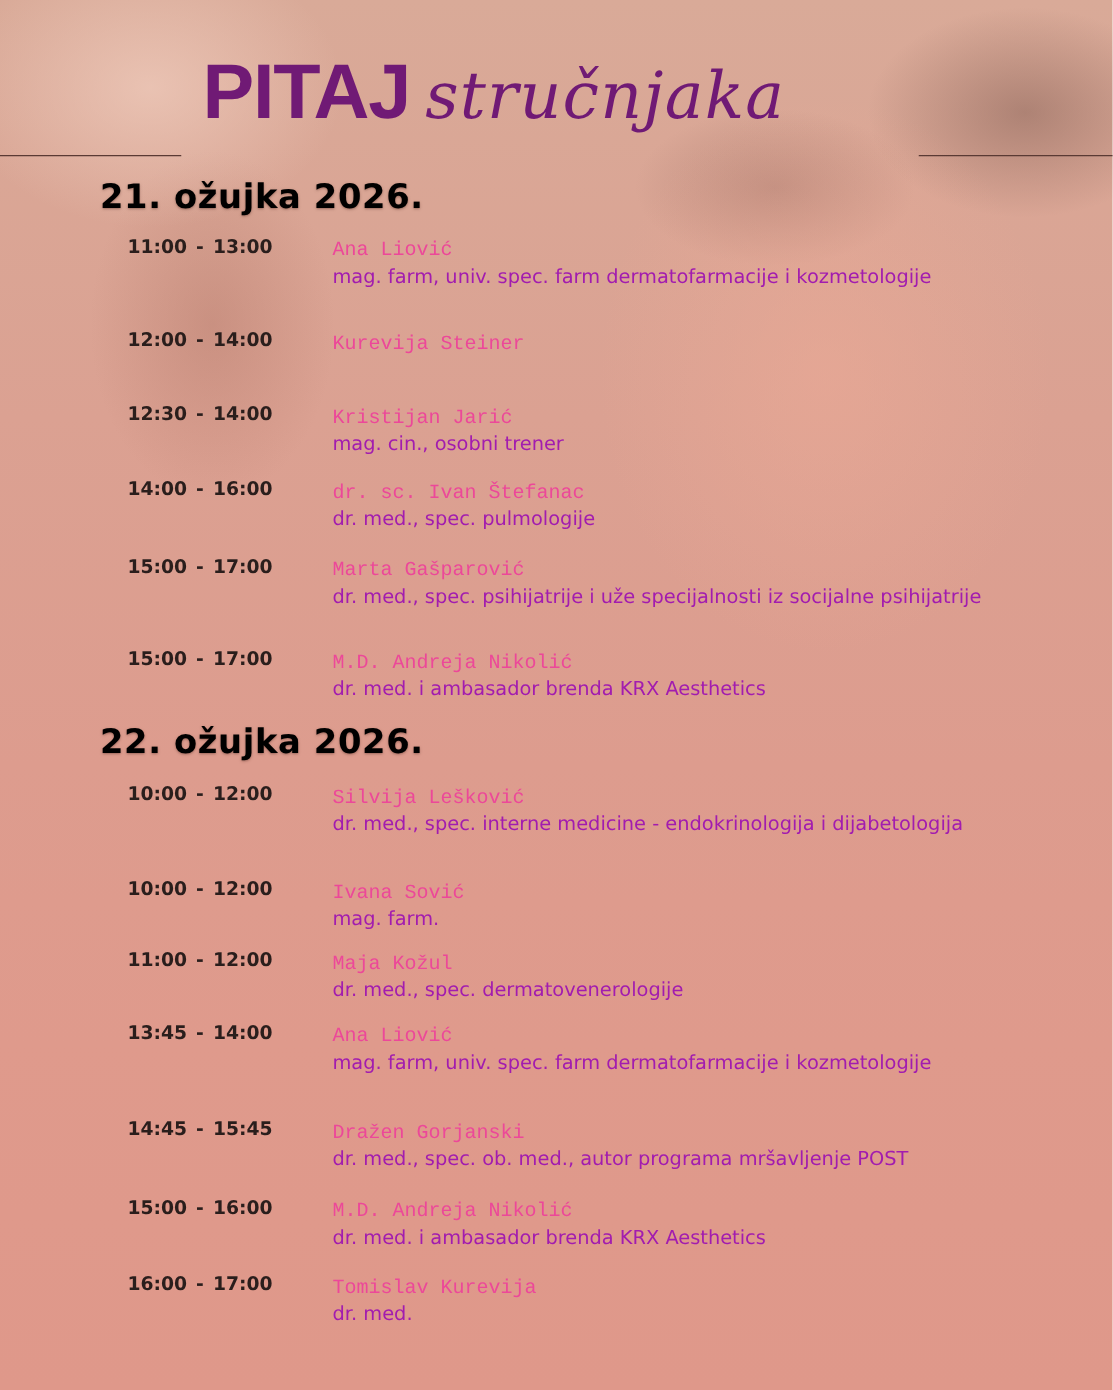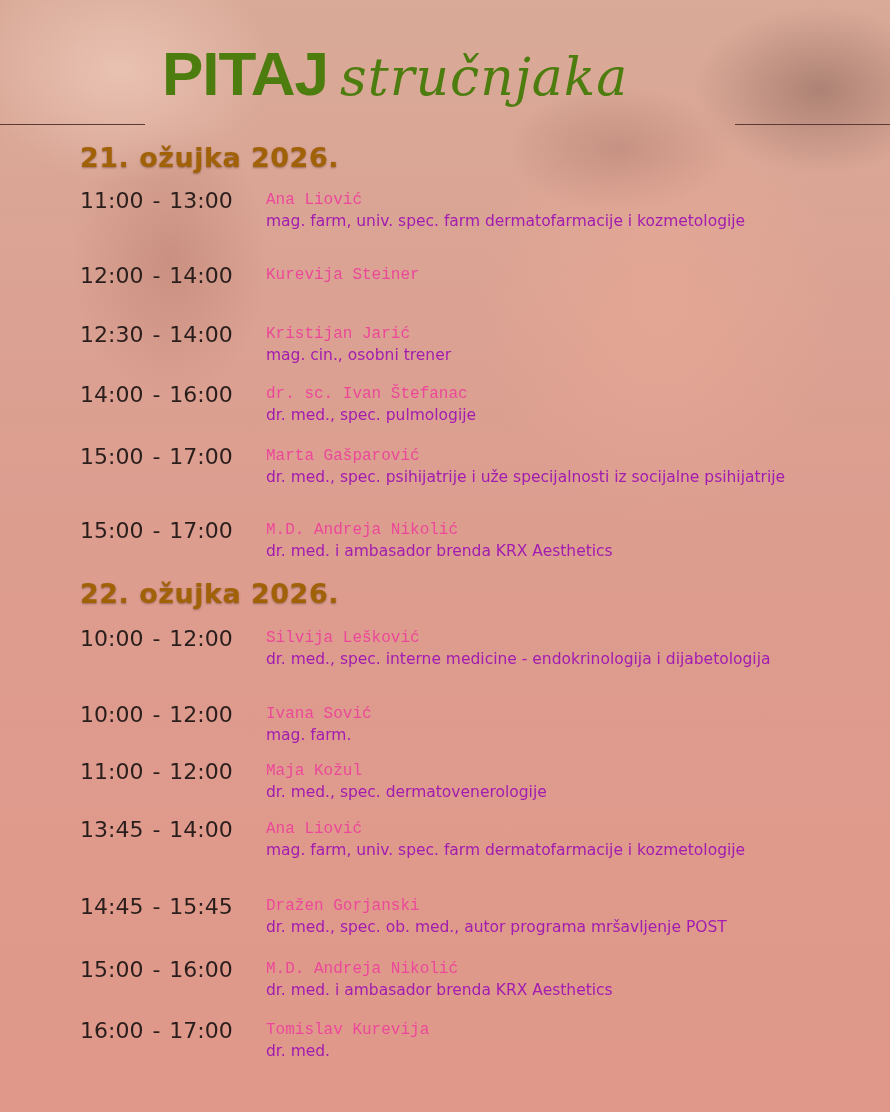--- a/index.html
+++ b/index.html
@@ -11,33 +11,33 @@
       radial-gradient(ellipse 220px 160px at 120px 70px, rgba(240,205,190,0.7), rgba(240,205,190,0) 70%),
       radial-gradient(ellipse 180px 120px at 820px 90px, rgba(120,85,75,0.45), rgba(120,85,75,0) 70%),
       radial-gradient(ellipse 160px 90px at 620px 150px, rgba(140,95,85,0.35), rgba(140,95,85,0) 70%),
       radial-gradient(ellipse 140px 200px at 170px 260px, rgba(170,110,95,0.35), rgba(170,110,95,0) 70%),
       linear-gradient(180deg, #d9aa98 0%, #dba192 30%, #dd9c8e 55%, #df9a8c 75%, #df988a 100%);
   }
   .header { position:absolute; top:38px; left:0; width:890px; height:70px; }
   .rule { position:absolute; top:86px; height:1px; background:#5a3a34; }
   .rule.left { left:0; width:145px; }
   .rule.right { left:735px; width:155px; }
-  .title { position:absolute; left:162px; top:0; white-space:nowrap; color:#4d7c0f; }
+  .title { position:absolute; left:162px; top:0; white-space:nowrap; color:#701a75; }
   .title .bold { font-family:"Liberation Sans", sans-serif; font-weight:bold; font-size:62px; letter-spacing:-1px; vertical-align:baseline; }
   .title .script { font-family:"DejaVu Serif", serif; font-style:italic; font-size:52px; margin-left:12px; vertical-align:baseline; letter-spacing:1px; }
 
   .day { position:absolute; left:80px; }
   .day-title {
-    font-family:"DejaVu Sans", sans-serif; font-weight:bold; font-size:27px; color:#a16207;
+    font-family:"DejaVu Sans", sans-serif; font-weight:bold; font-size:27px; color:#000000;
     text-shadow:0 1px 2px rgba(90,50,40,0.5); margin:0; letter-spacing:0.5px;
   }
   .entry { position:absolute; left:0; width:800px; }
   .time {
-    position:absolute; left:0; width:160px; text-align:left;
-    font-family:"DejaVu Sans", sans-serif; font-weight:normal; font-size:22px; color:#2a1e1c;
+    position:absolute; left:0; width:160px; text-align:center;
+    font-family:"DejaVu Sans", sans-serif; font-weight:bold; font-size:15px; color:#2a1e1c;
     word-spacing:2px;
   }
   .who { position:absolute; left:186px; width:570px; }
   .name { font-size:16px; color:#ec4899; line-height:24px; font-family:Liberation Mono, monospace; }
   .role { font-size:15.5px; color:#a21caf; line-height:19px; font-family:"DejaVu Sans", sans-serif; }
 </style>
 </head>
 <body>
 
 <div class="header">

